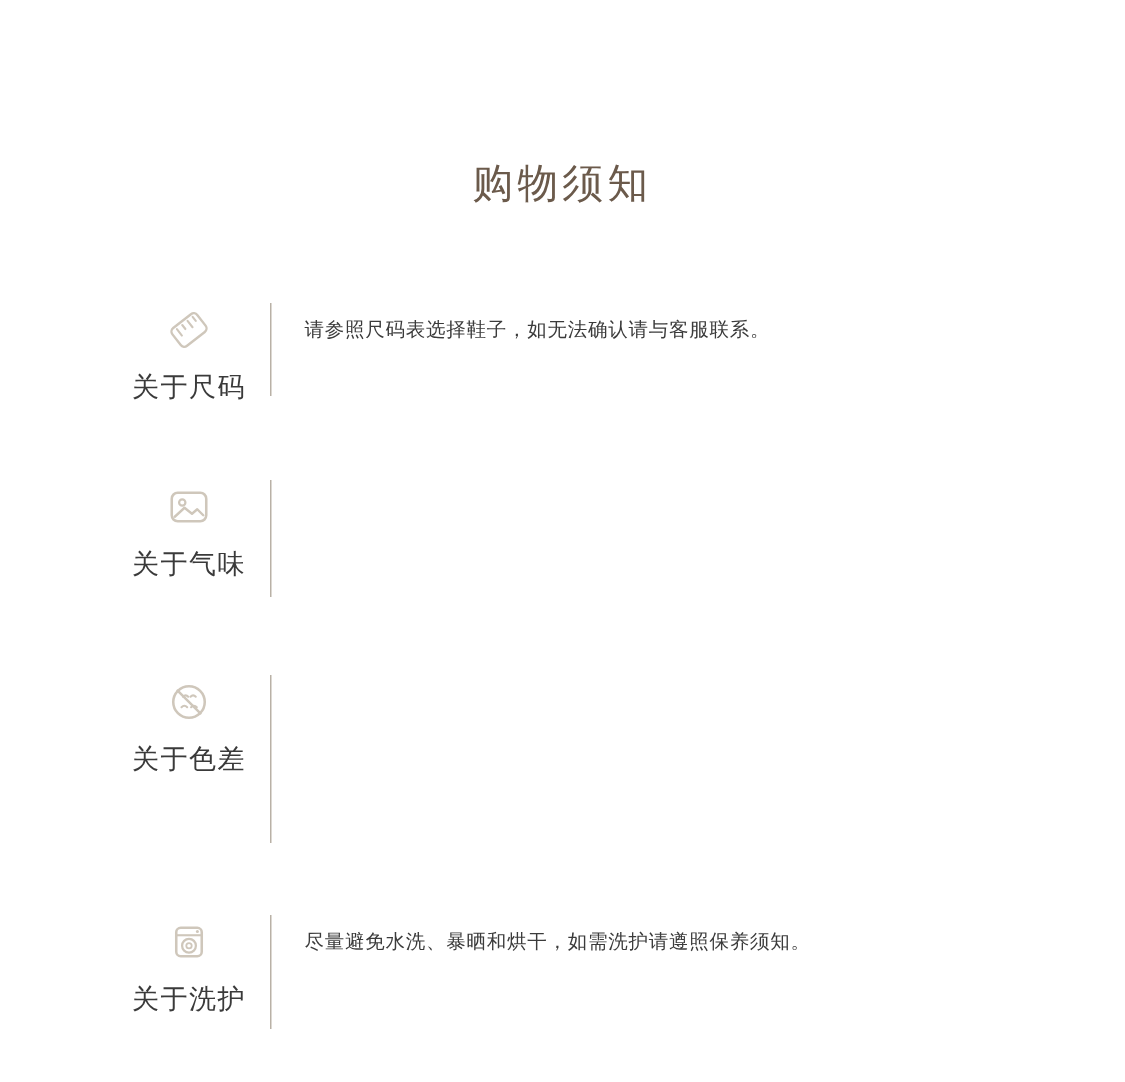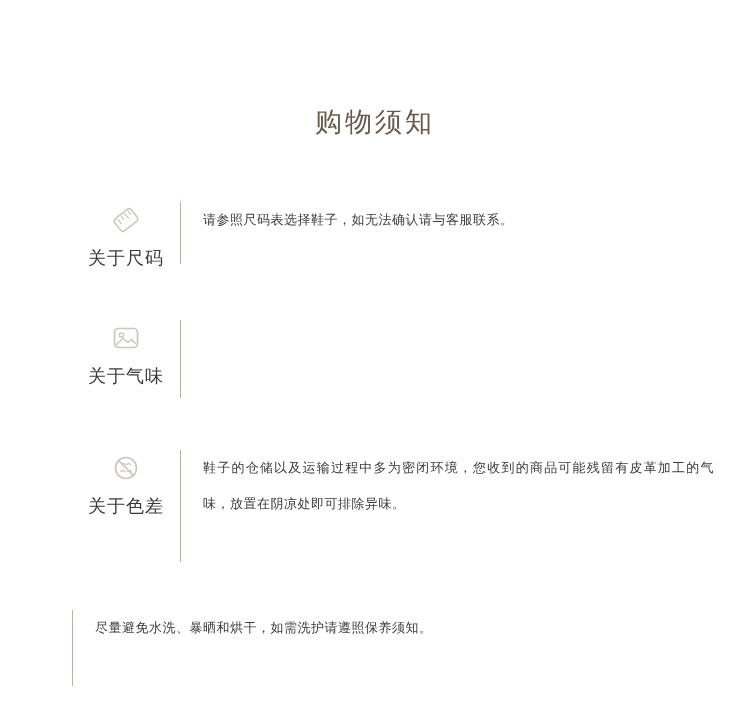--- a/index.html
+++ b/index.html
@@ -145,22 +145,33 @@
             <path d="M15 23.5 C16.2 22.2 17.6 22.2 18.8 23.5" stroke="#cfc7bb" stroke-width="1.4" fill="none" stroke-linecap="round"></path>
             <path d="M21.4 23.5 C22.6 22.2 24 22.2 25.2 23.5" stroke="#cfc7bb" stroke-width="1.4" fill="none" stroke-linecap="round"></path>
             <path d="M16 16.5 C17.1 15.3 18.4 15.3 19.5 16.5" stroke="#cfc7bb" stroke-width="1.4" fill="none" stroke-linecap="round"></path>
             <path d="M21 16.5 C22.1 15.3 23.4 15.3 24.5 16.5" stroke="#cfc7bb" stroke-width="1.4" fill="none" stroke-linecap="round"></path>
             <line x1="12.4" y1="12.4" x2="27.6" y2="27.6" stroke="#cfc7bb" stroke-width="1.7" stroke-linecap="round"></line>
           </svg>
         </div>
         <div class="sec-label">关于色差</div>
       </div>
       <div class="divider"></div>
-      <div class="sec-body">鞋子的仓储以及运输过程中多为密闭环境，您收到的商品可能残留有皮革加工的气味，放置在阴凉处即可排除异味。</div>
     </div>
 
     <div class="section wash">
+      <div class="sec-left">
+        <div class="icon-box">
+          <svg width="40" height="40" viewBox="0 0 40 40" fill="none">
+            <rect x="11.5" y="10.5" width="17" height="19" rx="3" ry="3" stroke="#cfc7bb" stroke-width="1.7" fill="none"></rect>
+            <line x1="11.5" y1="15.5" x2="28.5" y2="15.5" stroke="#cfc7bb" stroke-width="1.4"></line>
+            <circle cx="25.6" cy="13" r="1" fill="#cfc7bb"></circle>
+            <circle cx="20" cy="22.5" r="4.6" stroke="#cfc7bb" stroke-width="1.5" fill="none"></circle>
+            <circle cx="20" cy="22.5" r="1.8" stroke="#cfc7bb" stroke-width="1.2" fill="none"></circle>
+          </svg>
+        </div>
+        <div class="sec-label">关于洗护</div>
+      </div>
       <div class="divider"></div>
       <div class="sec-body">尽量避免水洗、暴晒和烘干，如需洗护请遵照保养须知。</div>
     </div>
 
   </div>
 </div>
 
 </body></html>

